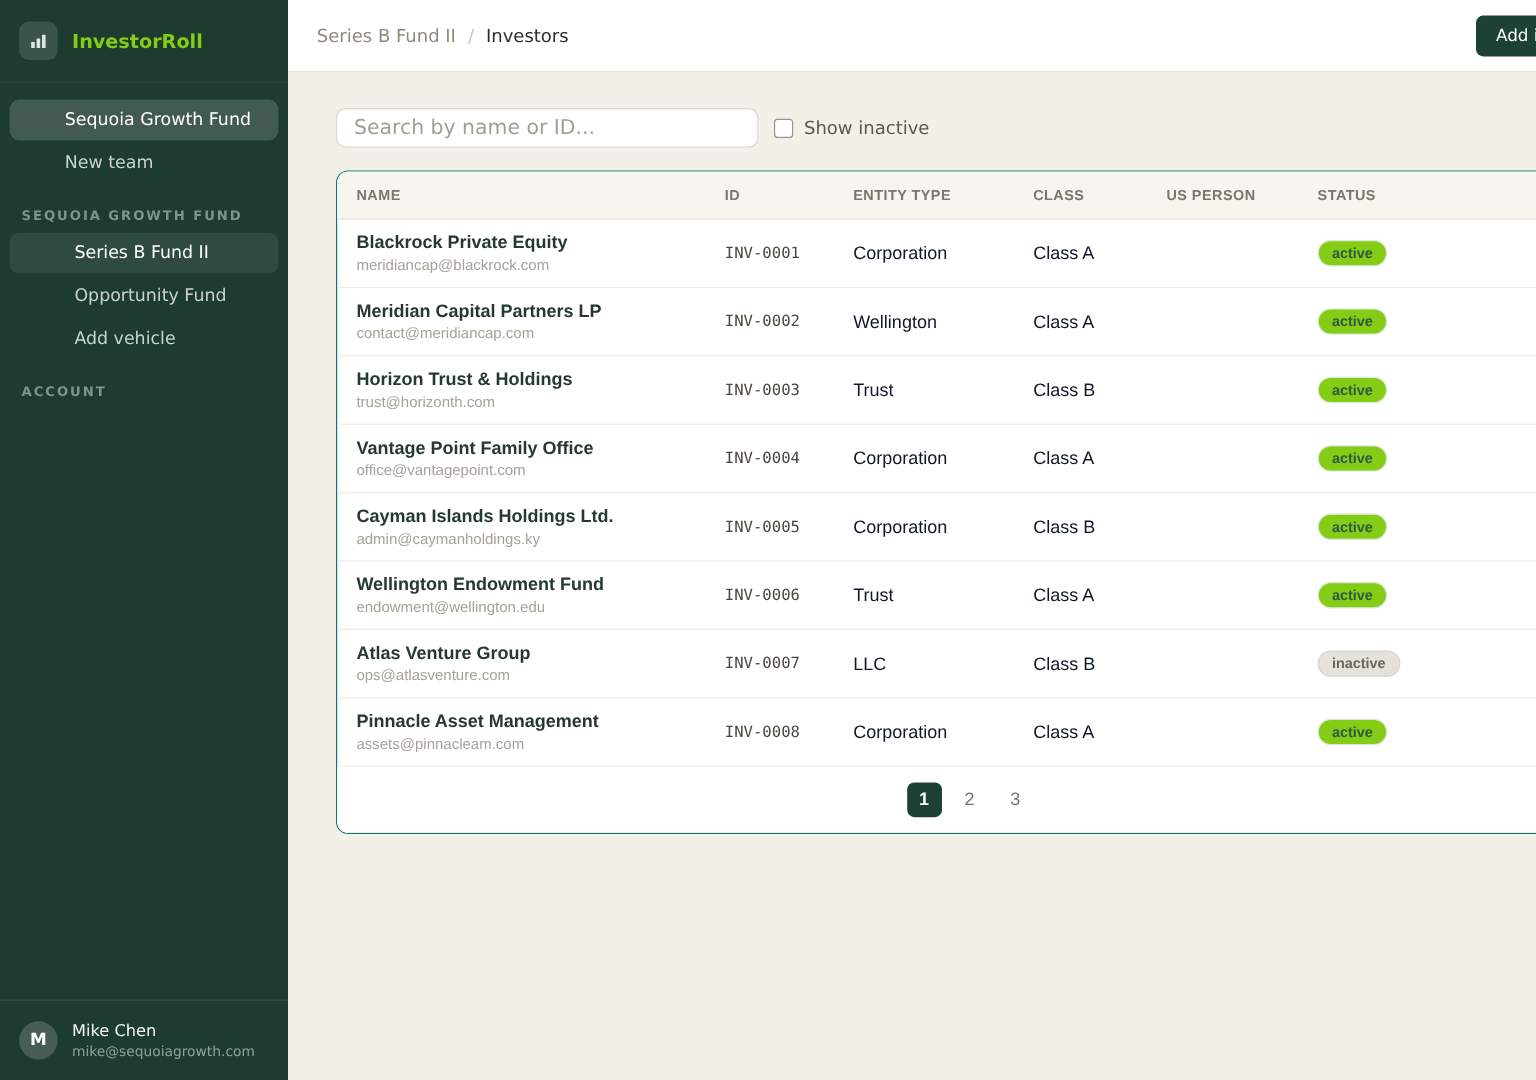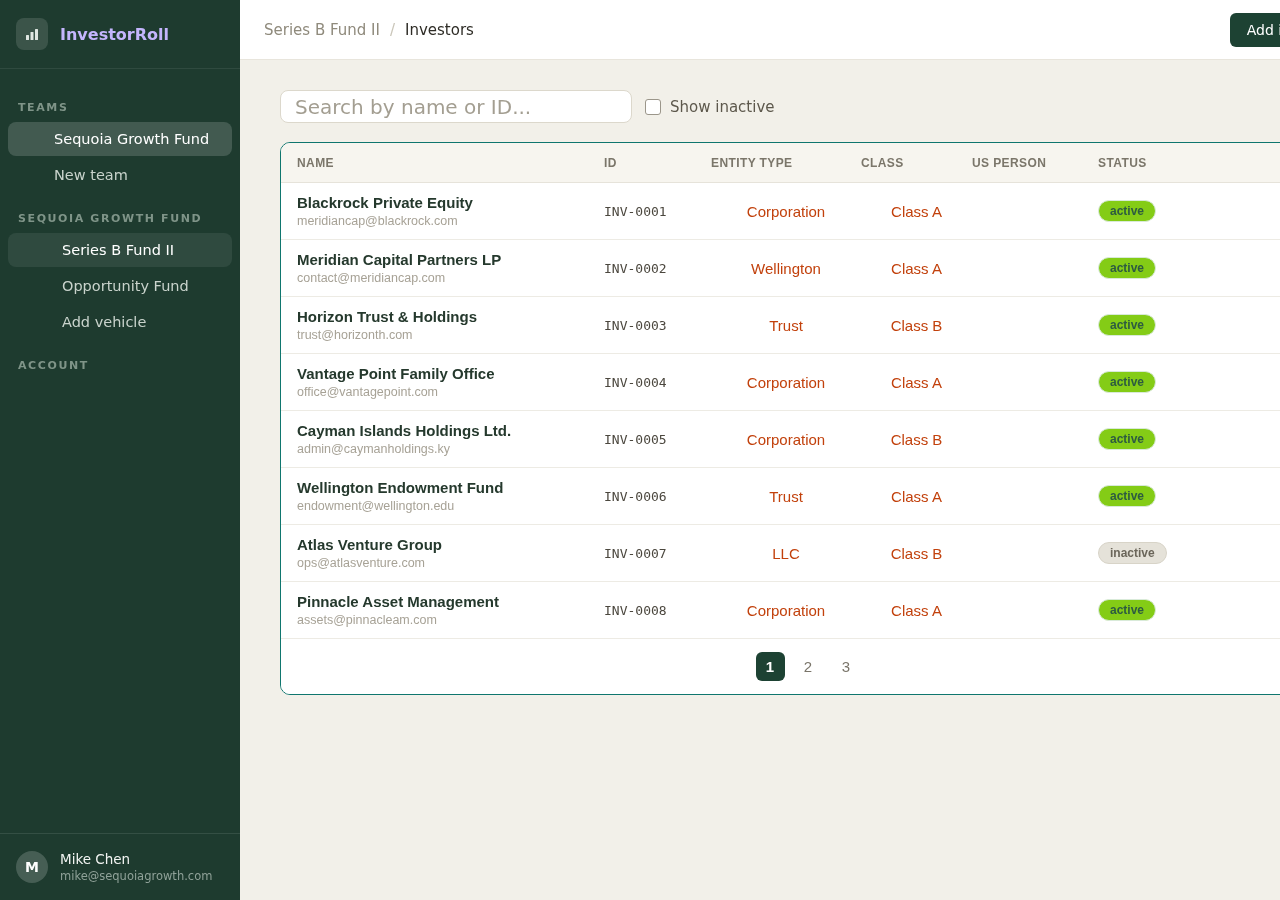--- a/index.html
+++ b/index.html
@@ -3,21 +3,21 @@
 <meta charset="utf-8">
 <style>
   * { margin:0; padding:0; box-sizing:border-box; }
   html,body { width:1280px; height:900px; overflow:hidden; }
   body { display:flex; font-family:"DejaVu Sans", sans-serif; background:#f2f0e9; }
 
   
   .sidebar { width:240px; height:900px; background:#1e3b2f; color:#ccd6cf; display:flex; flex-direction:column; flex-shrink:0; }
   .logo-block { display:flex; align-items:center; gap:12px; padding:18px 16px; border-bottom:1px solid rgba(255,255,255,0.08); cursor:pointer; }
   .logo-badge { width:32px; height:32px; border-radius:8px; background:rgba(255,255,255,0.13); display:flex; align-items:center; justify-content:center; }
-  .app-name { color:#c4b5fd; font-weight:bold; font-size:16px; }
+  .app-name { color:#84cc16; font-weight:bold; font-size:16px; }
   .nav { padding:14px 8px 0 8px; }
   .nav-item { display:block; padding:9px 12px 9px 46px; font-size:14.5px; color:#c9d3cc; border-radius:8px; margin-bottom:2px; cursor:pointer; }
   .nav-item.indent { padding-left:54px; }
   .nav-item.active-strong { background:rgba(255,255,255,0.16); color:#ffffff; }
   .nav-item.active-soft { background:rgba(255,255,255,0.08); color:#ffffff; }
   .nav-section { font-size:11px; font-weight:bold; letter-spacing:1.6px; text-transform:uppercase; color:#7f9488; padding:18px 10px 8px 10px; }
   .sidebar-spacer { flex:1; }
   .user-block { border-top:1px solid rgba(255,255,255,0.1); padding:17px 16px; display:flex; align-items:center; gap:12px; cursor:pointer; }
   .avatar { width:32px; height:32px; border-radius:50%; background:rgba(255,255,255,0.18); color:#fff; font-size:14px; font-weight:bold; display:flex; align-items:center; justify-content:center; flex-shrink:0; }
   .user-name { color:#f2f4f2; font-size:13.5px; }
@@ -27,38 +27,38 @@
   .main { flex:1; display:flex; flex-direction:column; }
   .topbar { height:60px; background:#ffffff; border-bottom:1px solid #e8e5dc; display:flex; align-items:center; justify-content:space-between; padding:0 24px; }
   .breadcrumb { display:flex; align-items:center; gap:10px; font-size:15px; }
   .crumb-muted { color:#8f8a7c; cursor:pointer; }
   .crumb-sep { color:#c9c5b8; }
   .crumb-current { color:#2e2c26; font-weight:500; }
   .btn-primary { background:#1d4233; color:#ffffff; border:none; font-family:inherit; font-size:14px; padding:9px 17px; border-radius:6px; cursor:pointer; }
 
   .content { padding:30px 40px; }
   .toolbar { display:flex; align-items:center; }
-  .search-input { width:352px; height:33px; border:1px solid #dcd8cc; border-radius:8px; background:#ffffff; padding:0 14px; font-size:20px; font-family:inherit; color:#3a372f; outline:none; }
+  .search-input { width:352px; height:33px; border:1px solid #dcd8cc; border-radius:8px; background:#ffffff; padding:0 14px; font-size:17px; font-family:inherit; color:#3a372f; outline:none; }
   .search-input::placeholder { color:#a39e91; }
   .checkbox-wrap { display:flex; align-items:center; gap:9px; margin-left:13px; cursor:pointer; }
   .checkbox { appearance:none; -webkit-appearance:none; width:16px; height:16px; border:1.5px solid #9b968a; border-radius:3px; background:#ffffff; cursor:pointer; }
   .checkbox-label { font-size:15px; color:#5d584c; }
 
   
   .card { margin-top:19px; width:1056px; background:#ffffff; border:1px solid #0f766e; border-radius:10px; overflow:hidden; font-family:"Liberation Sans", sans-serif; }
   .trow { display:grid; grid-template-columns:323px 107px 150px 111px 126px 1fr; align-items:center; }
   .thead { height:40px; background:#f7f5ef; border-bottom:1px solid #e6e3da; }
   .th { font-size:12px; font-weight:bold; letter-spacing:0.4px; color:#7b766a; text-transform:uppercase; }
   .th:first-child, .td-name { padding-left:16px; }
   .tbody-row { height:57px; border-bottom:1px solid #edebe4; cursor:pointer; }
   .tbody-row:last-of-type { border-bottom:1px solid #edebe4; }
   .cell-name { font-size:15px; font-weight:bold; color:#25392d; line-height:1.25; }
   .cell-email { font-size:12.5px; color:#a7a296; margin-top:2px; }
   .cell-id { font-family:"DejaVu Sans Mono", monospace; font-size:13px; color:#4b473e; }
-  .cell-text { font-size:15px; color:#c2410c;text-align:center; }
+  .cell-text { font-size:15px; color:#0f172a; }
   .badge { display:inline-block; font-size:12px; font-weight:bold; padding:3px 11px; border-radius:999px; }
   .badge[data-status="active"] { background:#84cc16; color:#2d5b41; border:1px solid #d9ead9; }
   .badge[data-status="inactive"] { background:#e5e2d9; color:#6b665a; border:1px solid #d8d4c8; }
 
   .pager { height:55px; display:flex; align-items:center; justify-content:center; gap:9px; background:#ffffff; }
   .page-btn { min-width:29px; height:29px; display:flex; align-items:center; justify-content:center; font-size:15px; color:#7a756a; background:transparent; border:none; font-family:inherit; border-radius:6px; cursor:pointer; }
   .page-btn.current { background:#1d4233; color:#ffffff; font-weight:bold; }
 </style>
 </head>
 <body>
@@ -70,21 +70,20 @@
         <rect x="2" y="9" width="3" height="5" rx="0.5" fill="#dfe6e1"></rect>
         <rect x="6.5" y="6" width="3" height="8" rx="0.5" fill="#dfe6e1"></rect>
         <rect x="11" y="3" width="3" height="11" rx="0.5" fill="#dfe6e1"></rect>
       </svg>
     </span>
     <span class="app-name">InvestorRoll</span>
   </div>
 
   <nav class="nav">
 
-    <div class="nav-section">TEAMS</div>
     <div class="nav-item active-strong">Sequoia Growth Fund</div>
     <div class="nav-item">New team</div>
 
     <div class="nav-section">SEQUOIA GROWTH FUND</div>
     <div class="nav-item indent active-soft">Series B Fund II</div>
     <div class="nav-item indent">Opportunity Fund</div>
     <div class="nav-item indent">Add vehicle</div>
 
     <div class="nav-section">ACCOUNT</div>
   </nav>

